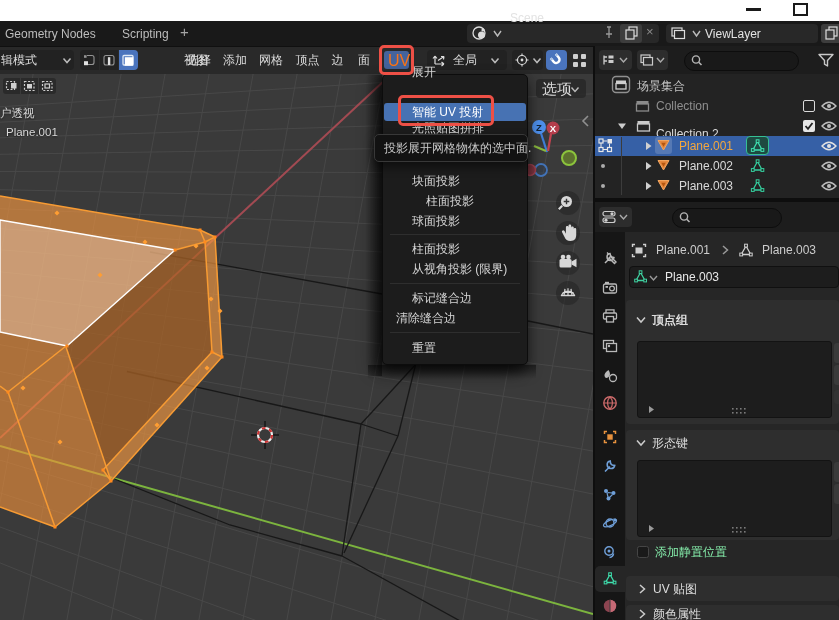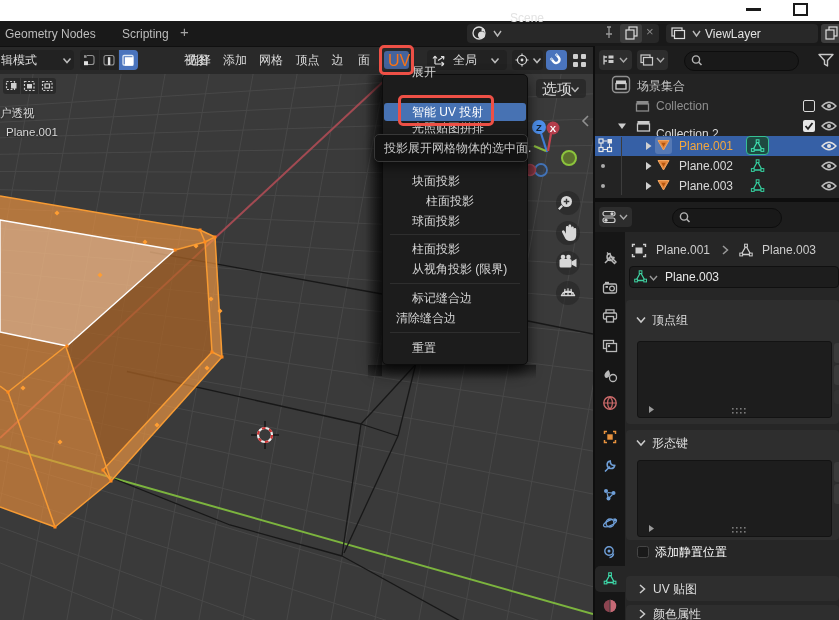--- a/index.html
+++ b/index.html
@@ -547,21 +547,21 @@
 </svg>
 <svg class="abs" style="left:648px;top:272px;" width="11" height="12" viewBox="0 0 11 12">
  <path d="M2 4 l3.5 4 l3.5-4" fill="none" stroke="#999" stroke-width="1.4"></path>
 </svg>
 <div class="txt" style="left:665px;top:271px;color:#e8e8e8;">Plane.003</div>
 
 <div class="abs" style="left:626px;top:300px;width:213px;height:124px;background:#2e2e2e;border-radius:4px;"></div>
 <svg class="abs" style="left:635px;top:314px;" width="12" height="12" viewBox="0 0 12 12">
  <path d="M2 3.5 l4 4.5 l4-4.5" fill="none" stroke="#ccc" stroke-width="1.5"></path>
 </svg>
-<div class="txt" style="left:652px;top:314px;color:#dedede;">顶点组</div>
+<div class="txt" style="left:652px;top:314px;color:#dedede;font-weight:bold;">顶点组</div>
 <div class="abs" style="left:637px;top:341px;width:195px;height:77px;background:#1d1d1d;border:1px solid #131313;border-radius:3px;"></div>
 <svg class="abs" style="left:646px;top:404px;" width="11" height="11" viewBox="0 0 11 11">
  <path d="M3 2 l5 3.5 L3 9 z" fill="#9a9a9a"></path>
 </svg>
 <svg class="abs" style="left:731px;top:407px;" width="18" height="8" viewBox="0 0 18 8">
  <g fill="#7a7a7a">
         <rect x="1" y="1" width="1.6" height="1.6"></rect>
         <rect x="5" y="1" width="1.6" height="1.6"></rect>
         <rect x="9" y="1" width="1.6" height="1.6"></rect>
         <rect x="13" y="1" width="1.6" height="1.6"></rect>
@@ -593,21 +593,21 @@
  <rect x="1" y="5" width="1.6" height="1.6"></rect>
         <rect x="5" y="5" width="1.6" height="1.6"></rect>
         <rect x="9" y="5" width="1.6" height="1.6"></rect>
         <rect x="13" y="5" width="1.6" height="1.6"></rect>
       </g>
 </svg>
 <div class="abs" style="left:834px;top:462px;width:5px;height:20px;background:#3a3a3a;border-radius:3px 0 0 3px;"></div>
 <div class="abs" style="left:834px;top:484px;width:5px;height:20px;background:#3a3a3a;border-radius:3px 0 0 3px;"></div>
 
 <div class="abs" style="left:637px;top:546px;width:12px;height:12px;background:#1a1a1a;border:1px solid #454545;border-radius:2.5px;"></div>
-<div class="txt" style="left:655px;top:546px;color:#ffffff;">添加静置位置</div>
+<div class="txt" style="left:655px;top:546px;color:#86efac;">添加静置位置</div>
 
 <div class="abs" style="left:626px;top:576px;width:213px;height:25px;background:#2e2e2e;border-radius:4px;"></div>
 <svg class="abs" style="left:637px;top:583px;" width="11" height="12" viewBox="0 0 11 12">
  <path d="M3 2 l4.5 4 L3 10" fill="none" stroke="#ccc" stroke-width="1.5"></path>
 </svg>
 <div class="txt" style="left:653px;top:583px;color:#dedede;">UV 贴图</div>
 
 <div class="abs" style="left:626px;top:605px;width:213px;height:15px;background:#2e2e2e;border-radius:4px 4px 0 0;"></div>
 <svg class="abs" style="left:637px;top:608px;" width="11" height="12" viewBox="0 0 11 12">
  <path d="M3 2 l4.5 4 L3 10" fill="none" stroke="#ccc" stroke-width="1.5"></path>

